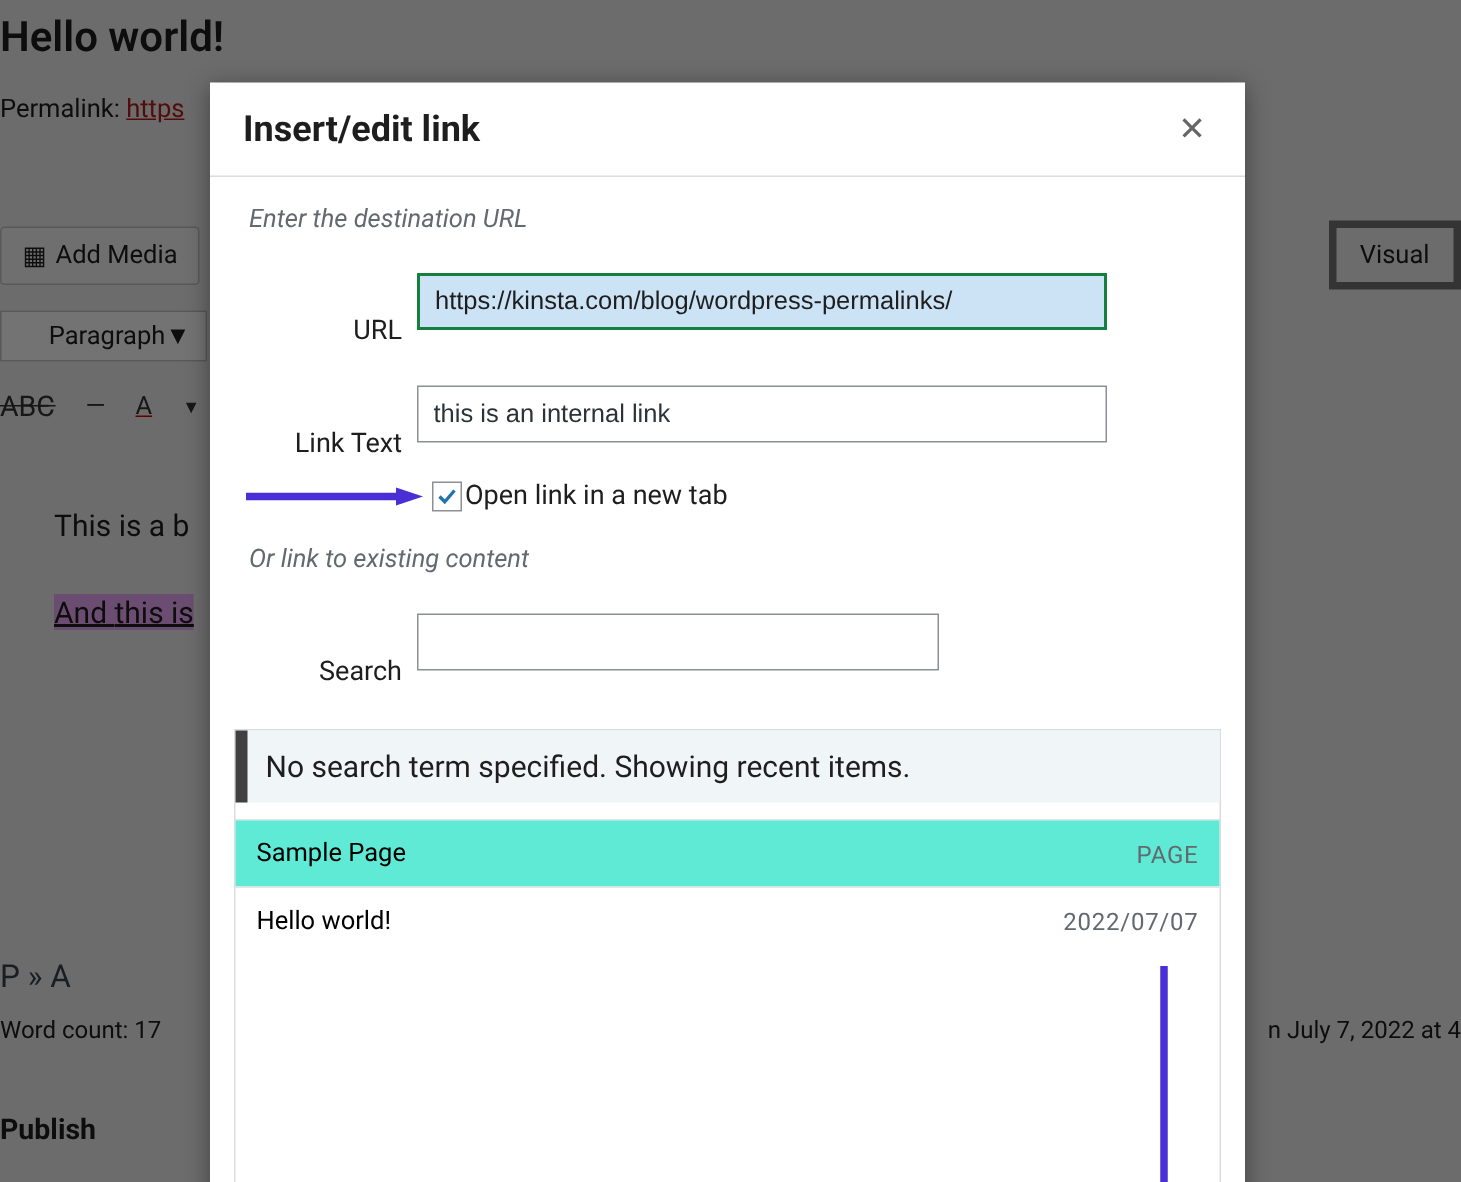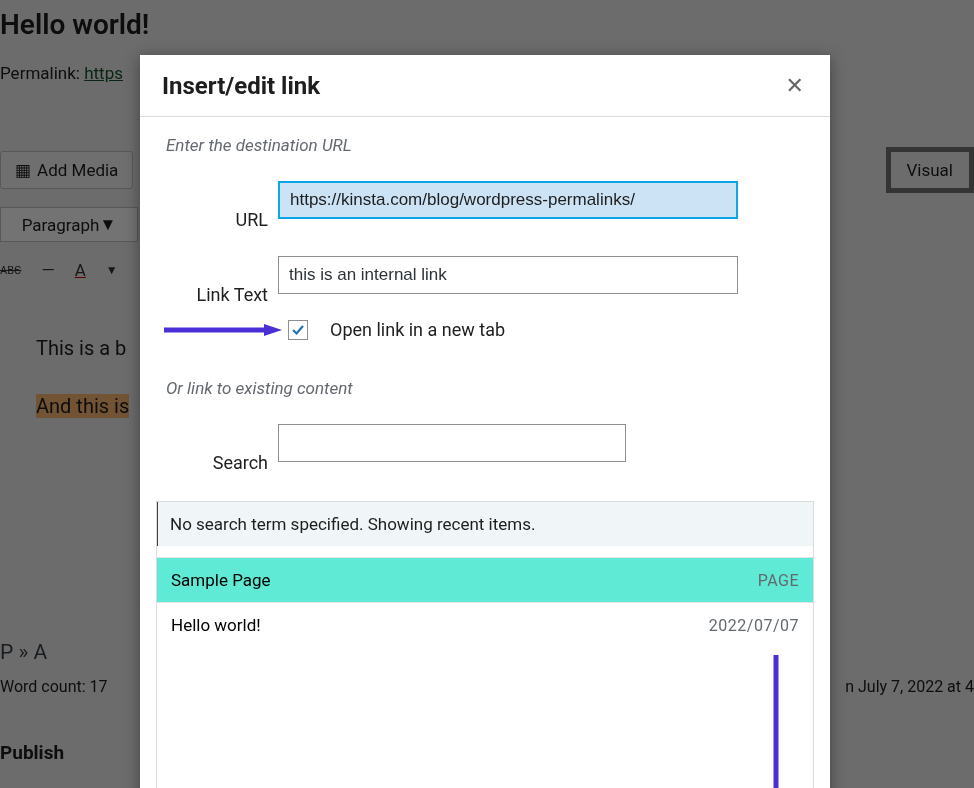--- a/index.html
+++ b/index.html
@@ -19,21 +19,21 @@
     }
     .bg-title {
       font-size: 28px;
       font-weight: 600;
       padding: 8px 0 4px 0;
     }
     .bg-permalink {
       font-size: 17px;
       padding: 18px 0 8px 0;
     }
-    .bg-permalink a { color: #14532d; text-decoration: underline; }
+    .bg-permalink a { color: #b91c1c; text-decoration: underline; }
     .bg-row-toolbar {
       display: flex;
       justify-content: space-between;
       align-items: center;
       margin-top: 56px;
     }
     .bg-button {
       background: #f6f7f7;
       border: 1px solid #c3c4c7;
       padding: 8px 14px;
@@ -50,42 +50,42 @@
       font-size: 17px;
     }
     .bg-paragraph-select {
       border: 1px solid #c3c4c7;
       padding: 6px 10px;
       font-size: 17px;
       margin-top: 14px;
       background: #fff;
       width: 138px;
       display: flex;
-      justify-content: center;
+      justify-content: flex-end;
       align-items: center;
     }
     .bg-toolbar2 {
       margin-top: 18px;
       display: flex;
       gap: 20px;
       align-items: center;
       font-size: 17px;
       color: #333;
     }
     .bg-body-text {
       font-size: 20px;
       margin-top: 56px;
       padding-left: 36px;
     }
     .bg-body-text2 {
       font-size: 20px;
       margin-top: 34px;
       padding-left: 36px;
     }
-    .bg-body-text2 span { background: #fdba74; }
+    .bg-body-text2 span { background: #f0abfc; text-decoration: underline; }
     .bg-footer1 {
       position: absolute;
       bottom: 124px;
       font-size: 21px;
       color: #3c434a;
     }
     .bg-footer2 {
       position: absolute;
       bottom: 92px;
       font-size: 16px;
@@ -156,29 +156,29 @@
     .form-input {
       flex: 0 0 460px;
       height: 38px;
       border: 1px solid #8c8f94;
       padding: 0 10px;
       font-size: 17px;
       color: #2c3338;
     }
     .url-input {
       background: #cce3f6;
-      border: 2px solid #0ea5e9;
+      border: 2px solid #15803d;
       color: #1e1e1e;
     }
     .checkbox-row {
       display: flex;
       align-items: center;
       padding-left: 122px;
-      gap: 22px;
-      margin-bottom: 38px;
+      gap: 2px;
+      margin-bottom: 22px;
       position: relative;
     }
     .checkbox {
       width: 20px;
       height: 20px;
       border: 1px solid #8c8f94;
       display: flex;
       align-items: center;
       justify-content: center;
       color: #2271b1;
@@ -199,23 +199,23 @@
       border: 1px solid #8c8f94;
       padding: 0 10px;
       font-size: 17px;
     }
     .results-panel {
       border: 1px solid #dcdcdc;
       margin: 6px 16px 0 16px;
     }
     .results-msg {
       background: #f0f6f8;
-      border-left: 1px solid #404040;
+      border-left: 8px solid #404040;
       padding: 12px 12px;
-      font-size: 17px;
+      font-size: 20px;
       color: #1e1e1e;
     }
     .result-row {
       display: flex;
       justify-content: space-between;
       align-items: center;
       padding: 12px 14px;
       font-size: 17px;
       border-top: 1px solid #e5e5e5;
     }
@@ -277,21 +277,21 @@
       <span>▦</span>
       <span>Add Media</span>
     </div>
     <div class="bg-tab">Visual</div>
   </div>
   <div class="bg-paragraph-select">
     <span>Paragraph</span>
     <span>▼</span>
   </div>
   <div class="bg-toolbar2">
-    <span style="text-decoration:line-through;font-size:11px">ABЄ</span>
+    <span style="text-decoration:line-through;font-size:19px">ABЄ</span>
     <span>—</span>
     <span style="text-decoration:underline;text-decoration-color:#c00">A</span>
     <span style="font-size:12px">▼</span>
   </div>
   <div class="bg-body-text">This is a b</div>
   <div class="bg-body-text2">
     <span>And </span><span>this is</span>
   </div>
   <div class="bg-footer1">P » A</div>
   <div class="bg-footer2">

